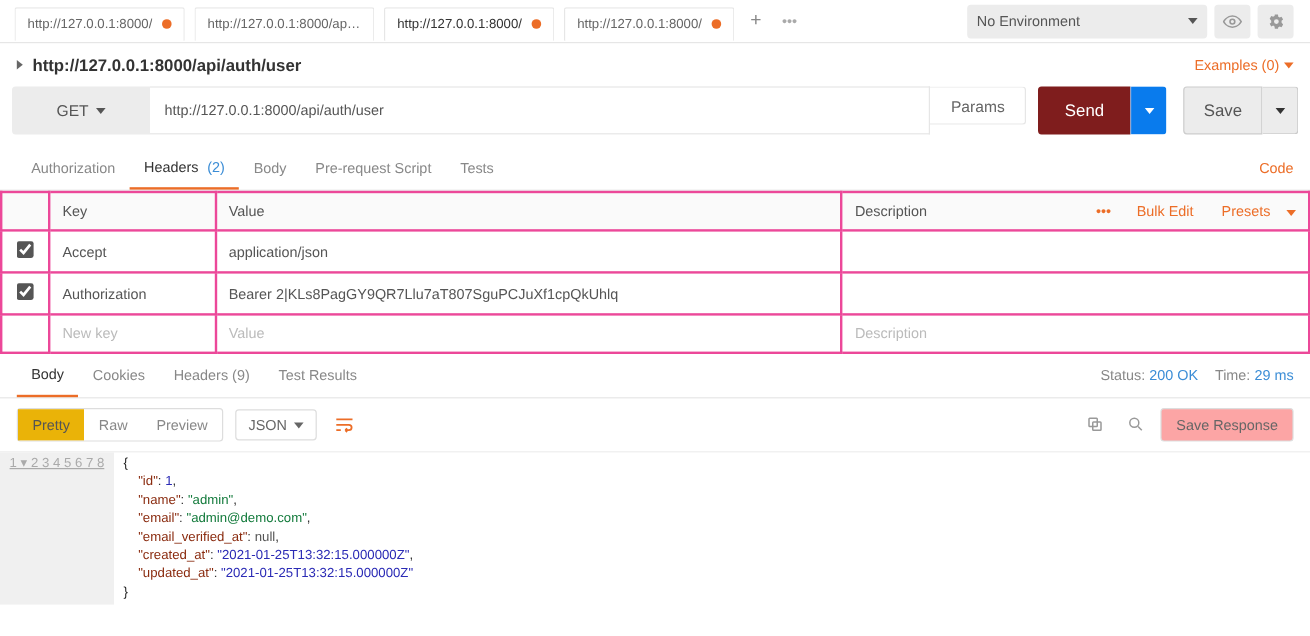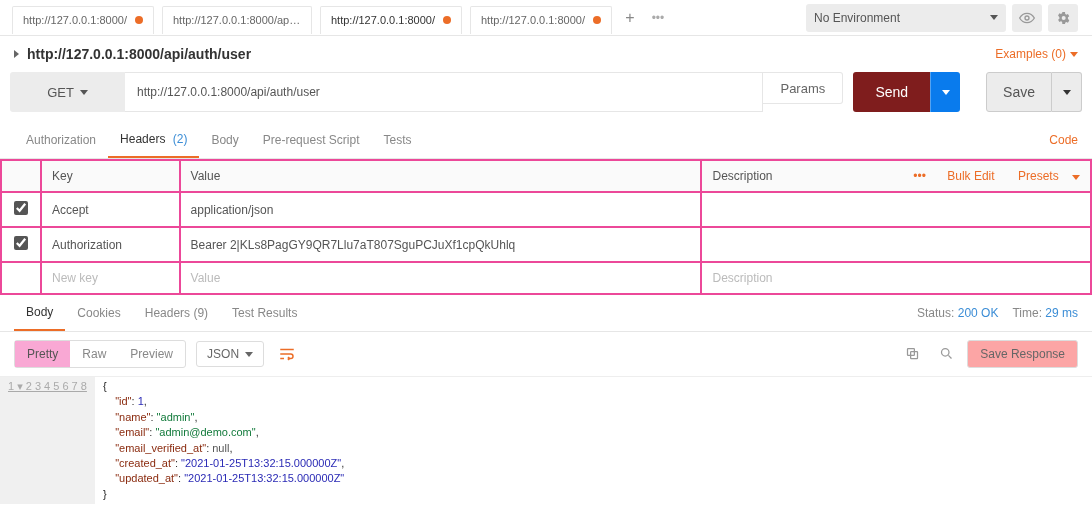--- a/index.html
+++ b/index.html
@@ -21,21 +21,21 @@
 .reqtitle h2 { font-size: 14px; font-weight: 600; color: #333; }
 .examples { margin-left: auto; color: #ec6d27; cursor: pointer; display: flex; align-items: center; gap: 4px; }
 
 .reqrow { display: flex; padding: 0 10px 10px 10px; gap: 0; }
 .method { width: 115px; height: 40px; background: #ececec; display: flex; align-items: center; justify-content: center; gap: 6px; cursor: pointer; border-radius: 3px 0 0 3px; color: #555; font-size: 13px; }
 .urlinput { flex: 1; height: 40px; border: 1px solid #e6e6e6; border-left: none; padding: 0 12px; font-size: 12px; color: #555; outline: none; }
 .params { width: 80px; height: 32px; border: 1px solid #e6e6e6; border-left: none; display: flex; align-items: center; justify-content: center; color: #666; cursor: pointer; border-radius: 0 3px 3px 0; font-size: 13px; }
 .sendwrap { display: flex; margin-left: 10px; }
 .send { height: 40px; padding: 0 22px; background: #7f1d1d; color: #fff; border: none; font-size: 14px; cursor: pointer; border-radius: 3px 0 0 3px; }
 .sendcaret { width: 30px; height: 40px; background: #097bed; border-left: 1px solid rgba(255,255,255,.3); display: flex; align-items: center; justify-content: center; border-radius: 0 3px 3px 0; cursor: pointer; }
-.savewrap { display: flex; margin-left: 26px; }
+.savewrap { display: flex; margin-left: 14px; }
 .save { height: 40px; padding: 0 16px; border: 1px solid #ccc; background: #ececec; color: #555; font-size: 14px; border-radius: 3px 0 0 3px; cursor: pointer; }
 .savecaret { width: 30px; height: 40px; border: 1px solid #ccc; border-left: none; background: #ececec; display: flex; align-items: center; justify-content: center; border-radius: 0 3px 3px 0; cursor: pointer; }
 
 .tabs { display: flex; padding: 0 14px; border-bottom: 1px solid #e6e6e6; align-items: center; }
 .tabs .t { padding: 10px 12px; color: #888; cursor: pointer; font-size: 12px; }
 .tabs .t.active { color: #333; border-bottom: 2px solid #ec6d27; }
 .tabs .count { color: #3b8dd6; margin-left: 4px; }
 .tabs .code { margin-left: auto; color: #ec6d27; padding: 10px 0; }
 
 .hdr-table { width: 100%; border-collapse: collapse; }
@@ -50,21 +50,21 @@
 
 .resptabs { display: flex; padding: 0 14px; border-bottom: 1px solid #e6e6e6; align-items: center; }
 .resptabs .t { padding: 10px 12px; color: #888; cursor: pointer; }
 .resptabs .t.active { color: #333; border-bottom: 2px solid #ec6d27; }
 .resptabs .meta { margin-left: auto; display: flex; gap: 14px; color: #888; }
 .resptabs .meta b { color: #3b8dd6; font-weight: normal; }
 
 .viewrow { display: flex; align-items: center; padding: 8px 14px; gap: 10px; }
 .viewbtns { display: flex; border: 1px solid #ddd; border-radius: 3px; }
 .viewbtns .vb { padding: 6px 12px; color: #888; cursor: pointer; }
-.viewbtns .vb.active { background: #f9a8d4; color: #555; }
+.viewbtns .vb.active { background: #eab308; color: #555; }
 .fmt { display: flex; align-items: center; gap: 6px; border: 1px solid #ddd; padding: 5px 10px; border-radius: 3px; color: #666; cursor: pointer; }
 .iconsm { width: 26px; height: 26px; display: flex; align-items: center; justify-content: center; color: #ec6d27; cursor: pointer; }
 .viewrow .right { margin-left: auto; display: flex; gap: 8px; }
 .saveresp { padding: 6px 12px; background: #fca5a5; color: #666; border: 1px solid #ddd; border-radius: 3px; cursor: pointer; }
 
 .codearea { display: flex; font-family: Menlo, Consolas, monospace; font-size: 11px; border-top: 1px solid #eee; }
 .gutter { background: #f0f0f0; color: #aaa; padding: 2px 8px; text-align: right; line-height: 1.4; user-select: none; text-decoration: underline; }
 .codebody { padding: 2px 8px; line-height: 1.4; white-space: pre; flex: 1; }
 .j-brace { color: #222; }
 .j-key { color: #8a2b0f; }

